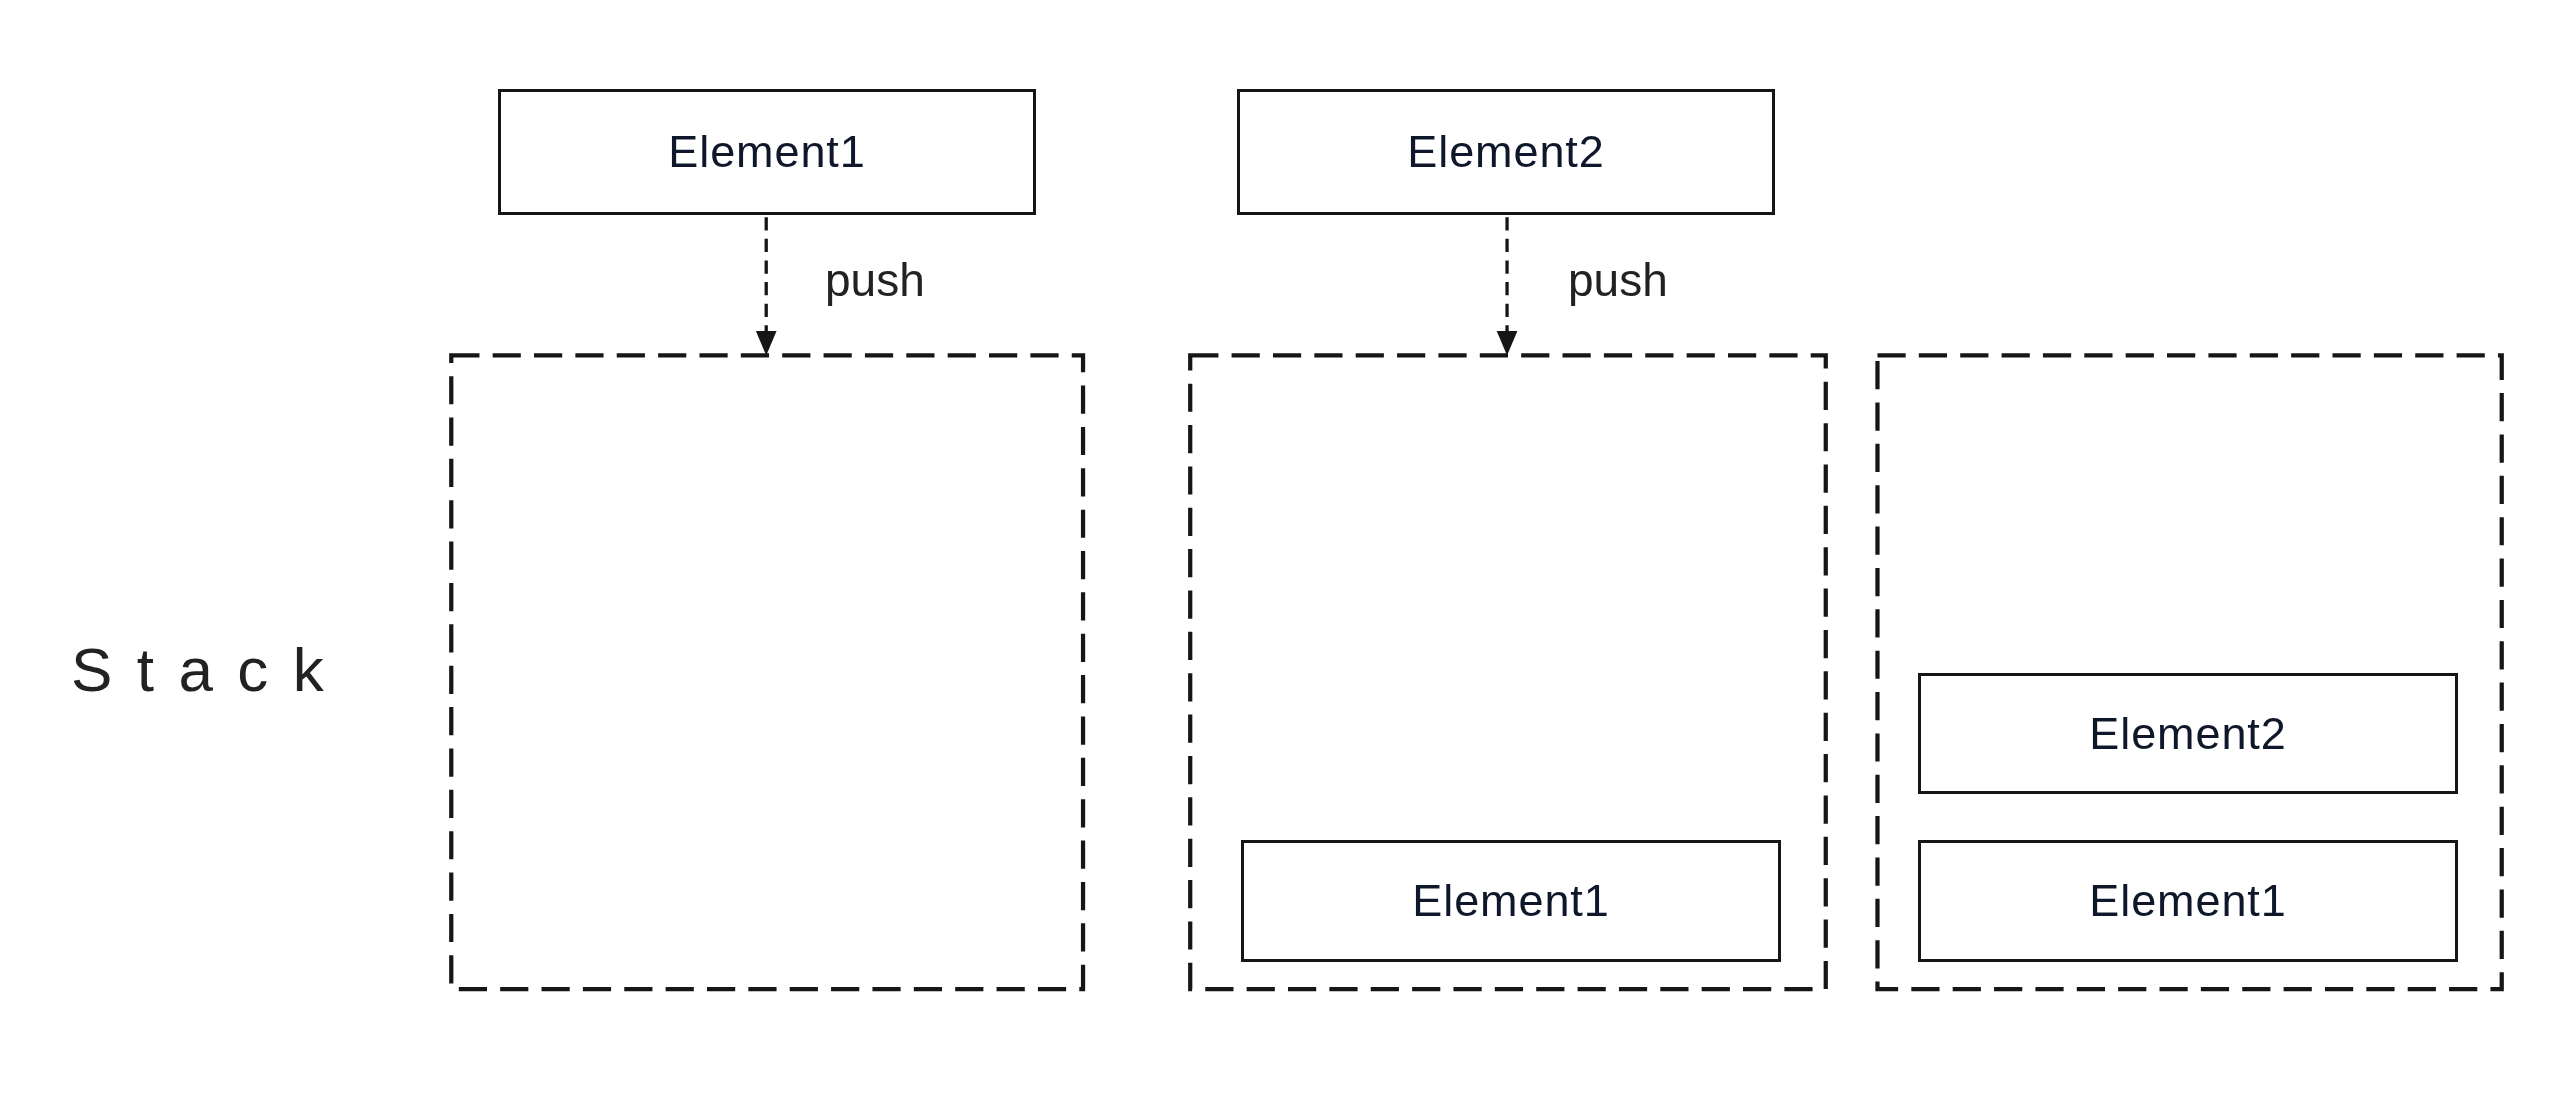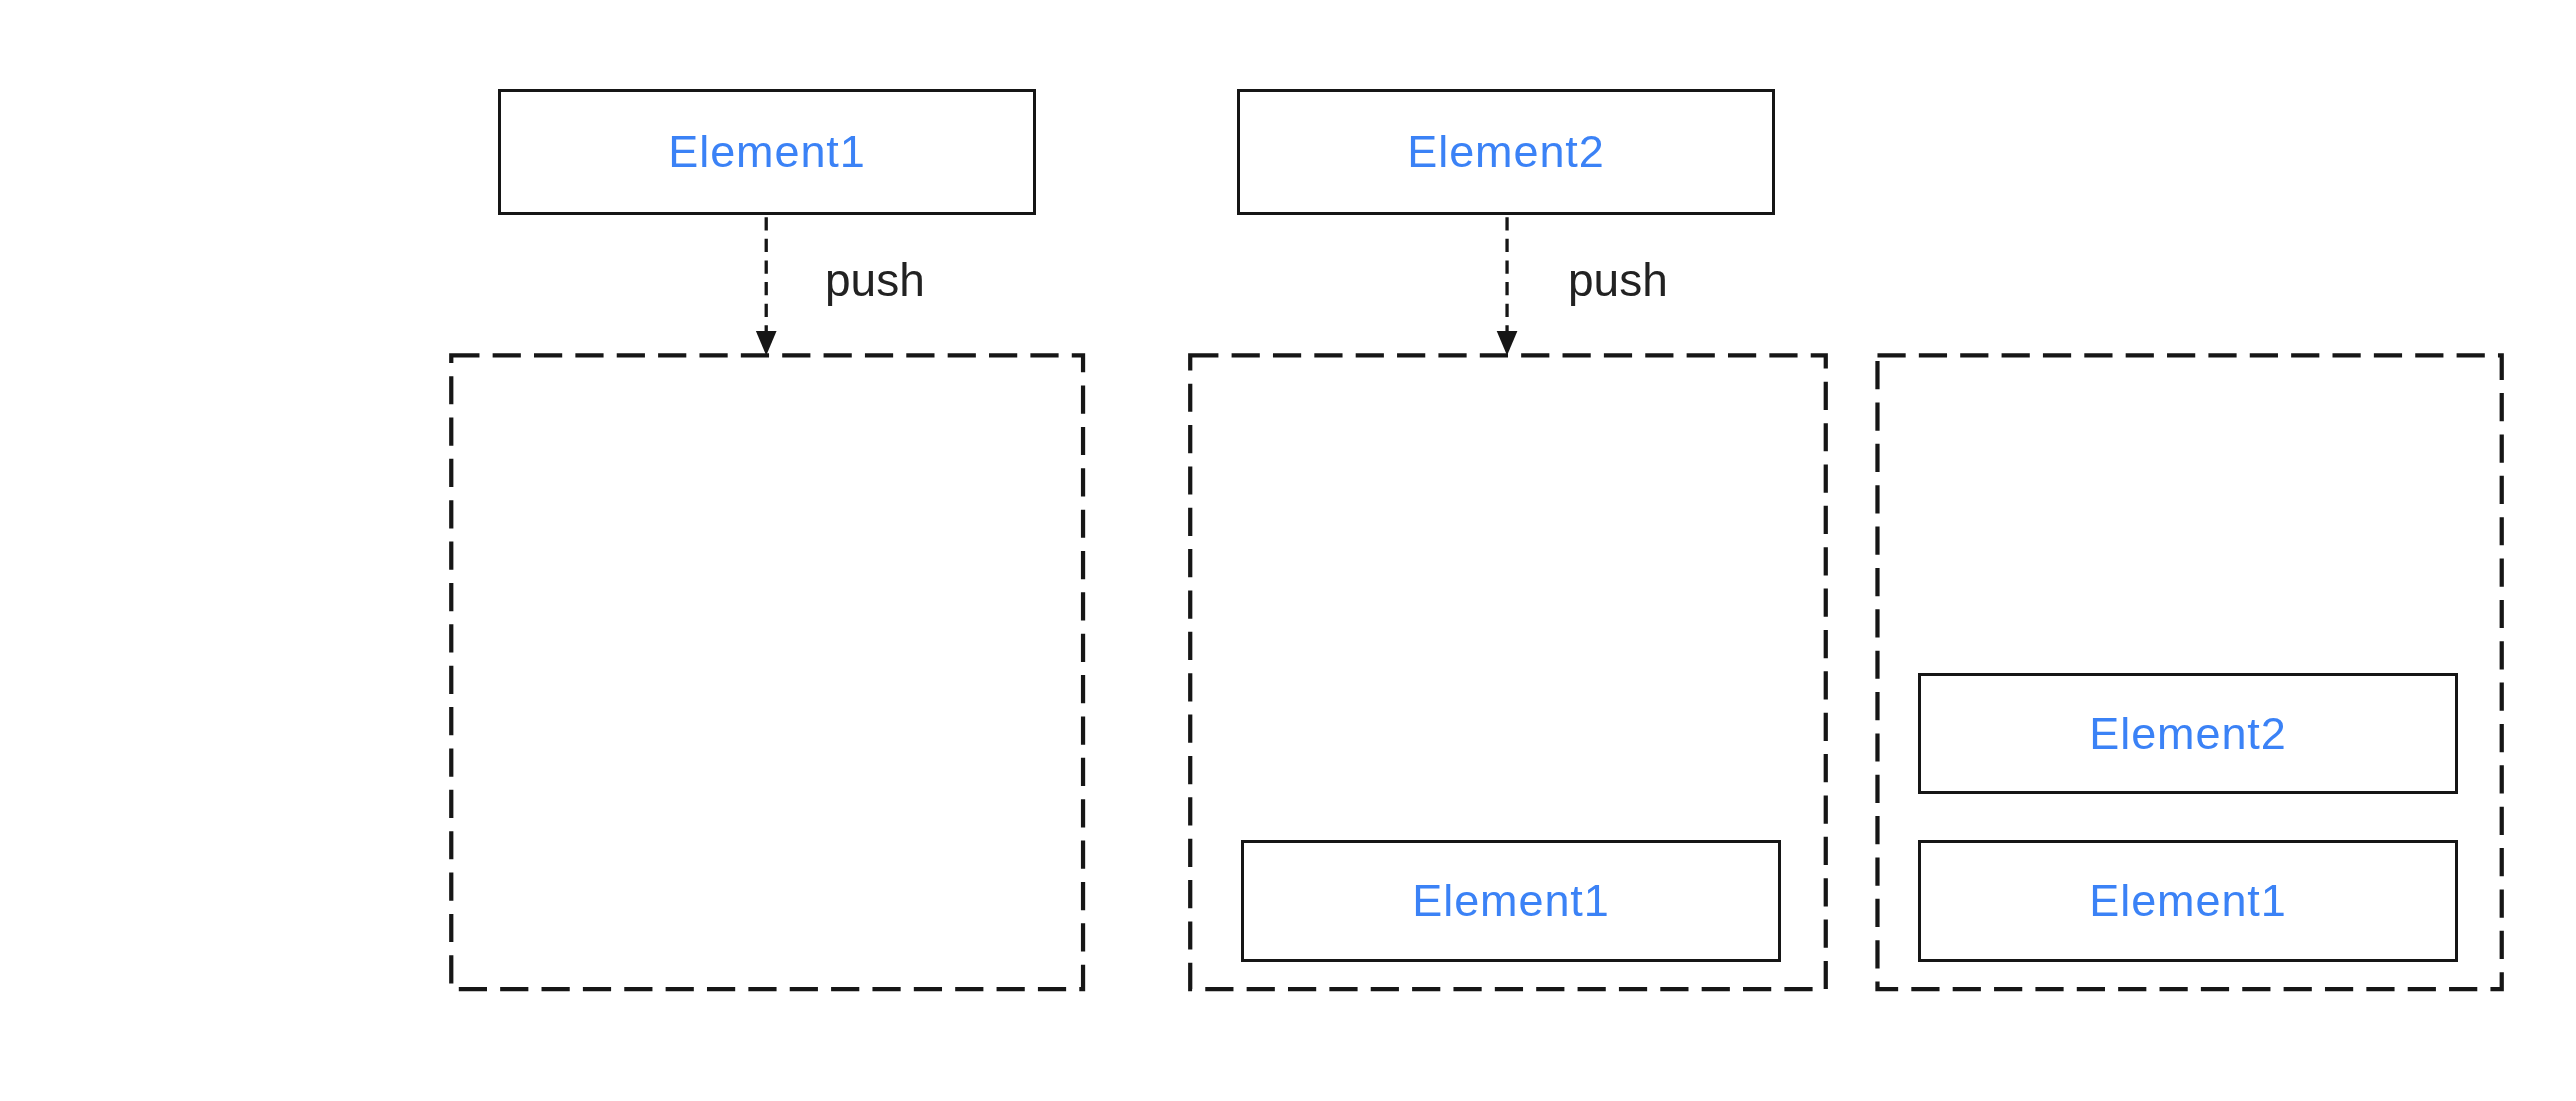--- a/index.html
+++ b/index.html
@@ -26,21 +26,21 @@
   .element-box {
     position: absolute;
     box-sizing: border-box;
     border: 3.8px solid #161616;
     background: #ffffff;
     display: flex;
     align-items: center;
     justify-content: center;
     font-size: 45px;
     font-weight: 300;
-    color: #3b82f6;
+    color: #0f172a;
     letter-spacing: 0.9px;
   }
   .push-label {
     position: absolute;
     font-size: 46px;
     font-weight: 300;
     color: #222222;
     line-height: 56px;
     white-space: nowrap;
     margin-left: 32px;
@@ -78,20 +78,21 @@
     <rect x="1266" y="378" width="676" height="674" fill="none" stroke="#161616" stroke-width="4.5" stroke-dasharray="30 14"></rect>
     <rect x="1997" y="378" width="664" height="674" fill="none" stroke="#161616" stroke-width="4.5" stroke-dasharray="30 14"></rect>
 
     <line x1="815" y1="231" x2="815" y2="352" stroke="#161616" stroke-width="3.5" stroke-dasharray="14 9"></line>
     <polygon points="804,352 826,352 815,378" fill="#161616"></polygon>
 
     <line x1="1603" y1="231" x2="1603" y2="352" stroke="#161616" stroke-width="3.5" stroke-dasharray="14 9"></line>
     <polygon points="1592,352 1614,352 1603,378" fill="#161616"></polygon>
   </svg>
 
+  <div class="stack-title">Stack</div>
 
   <div class="element-box" id="src-box-1">
     <span>Element1</span>
   </div>
   <div class="element-box" id="src-box-2">
     <span>Element2</span>
   </div>
 
   <div class="push-label" id="push-label-1">push</div>
   <div class="push-label" id="push-label-2">push</div>

